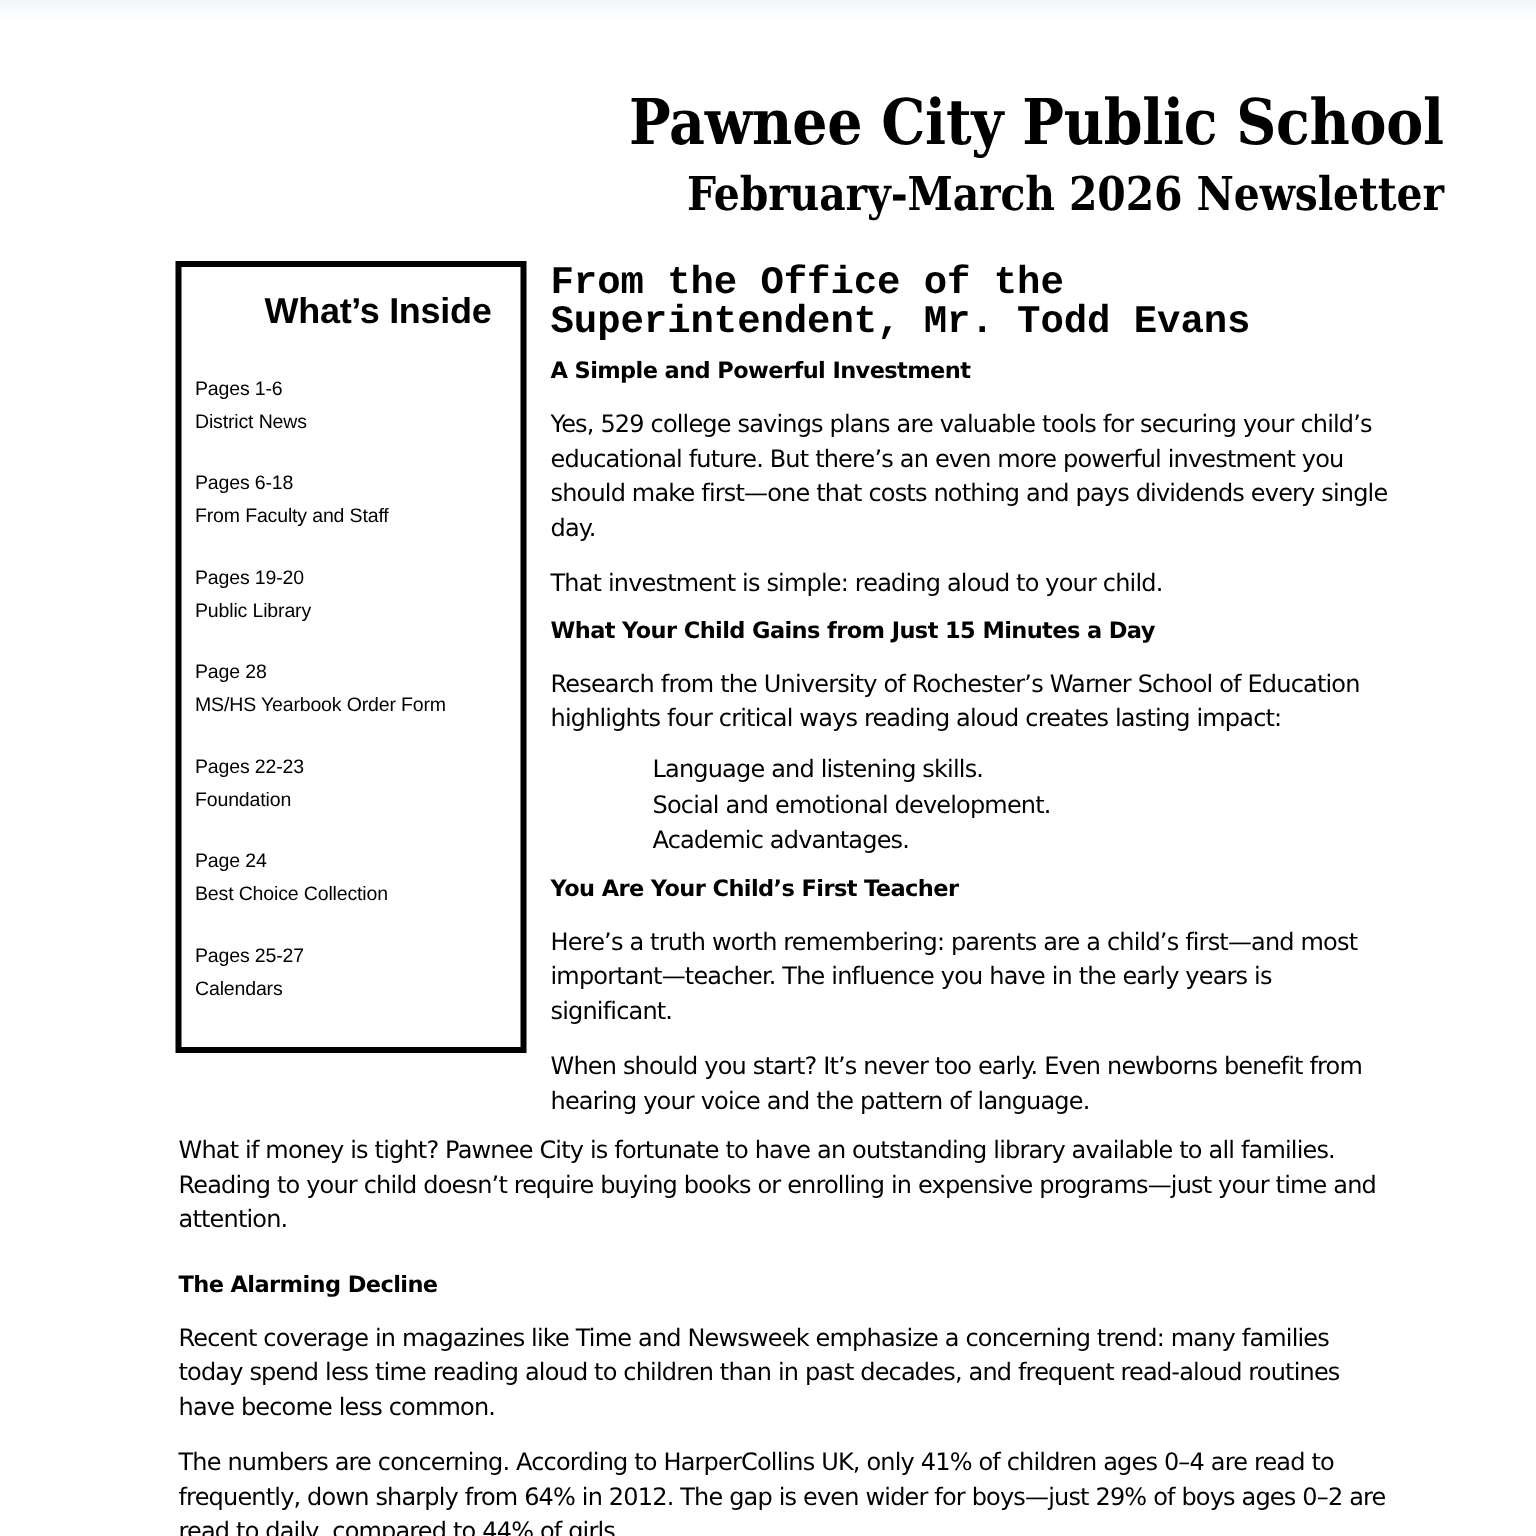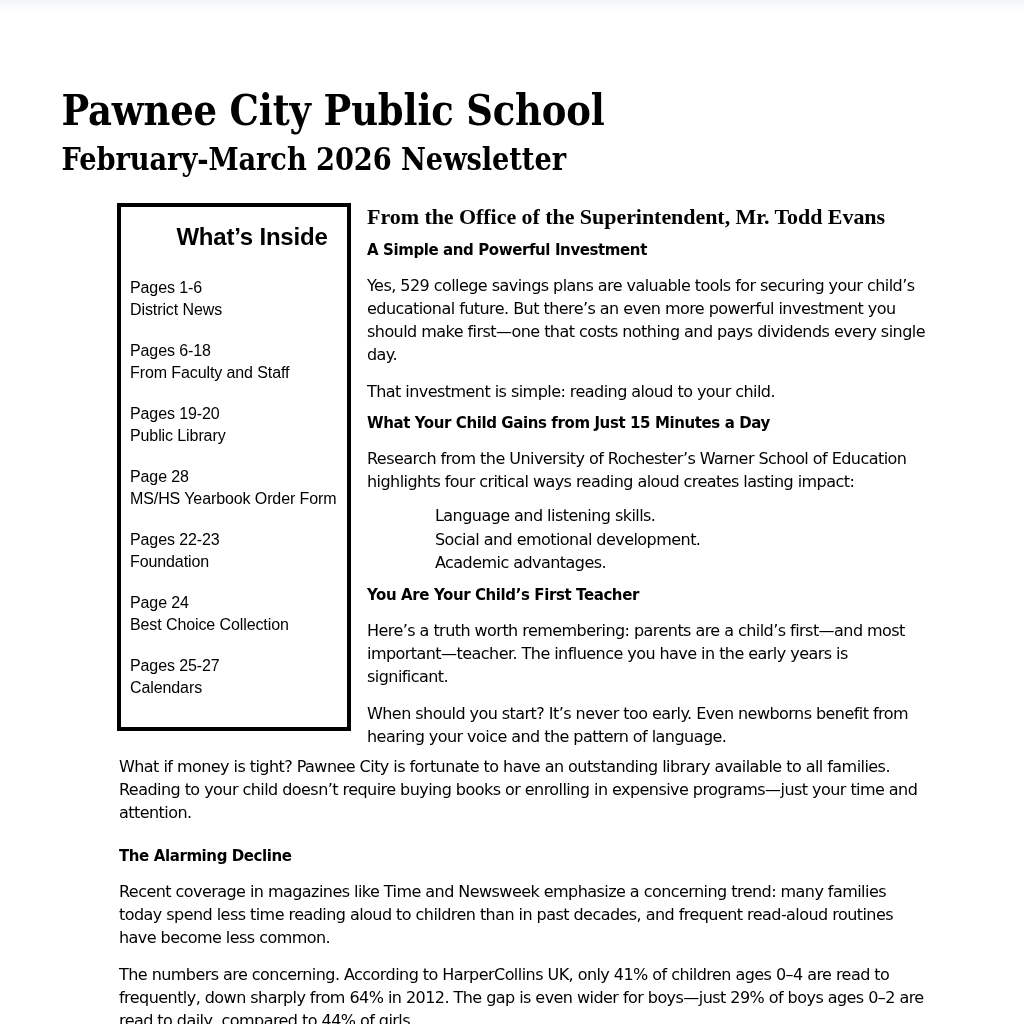--- a/index.html
+++ b/index.html
@@ -30,22 +30,22 @@
 
   .page {
     position: relative;
     width: 1024px;
     height: 1024px;
     box-sizing: border-box;
   }
 
   
   .masthead {
-    text-align: left;
-    padding-top: 86px;
+    text-align: right;
+    padding-top: 57px;
   }
   .masthead-title {
     font-family: "DejaVu Serif", "Liberation Serif", serif;
     font-weight: 700;
     font-size: 42px;
     line-height: 50px;
     letter-spacing: -0.2px;
     margin: 0;
     transform: scaleX(0.88);
   }
@@ -92,37 +92,37 @@
     padding: 0;
     list-style: none;
   }
   .toc-item {
     padding: 0 0 0 9px;
     margin-bottom: 19px;
   }
   .toc-pages,
   .toc-desc {
     font-family: "Liberation Sans", sans-serif;
-    font-size: 16px;
+    font-size: 13px;
     line-height: 22px;
     display: block;
     letter-spacing: -0.1px;
   }
 
   
   .article-col {
     position: absolute;
     left: 367px;
     top: 0px;
     width: 560px;
   }
   .article-headline {
-    font-family: Liberation Serif, serif;
-    font-weight: 700;
-    font-size: 22px;
+    font-family: Liberation Mono, monospace;
+    font-weight: 700;
+    font-size: 26px;
     line-height: 26px;
     margin: 1px 0 0 0;
     letter-spacing: -0.05px;
   }
   .sub-heading {
     font-family: "DejaVu Sans", sans-serif;
     font-weight: 700;
     font-size: 15px;
     line-height: 20px;
     margin: 10px 0 0 0;

